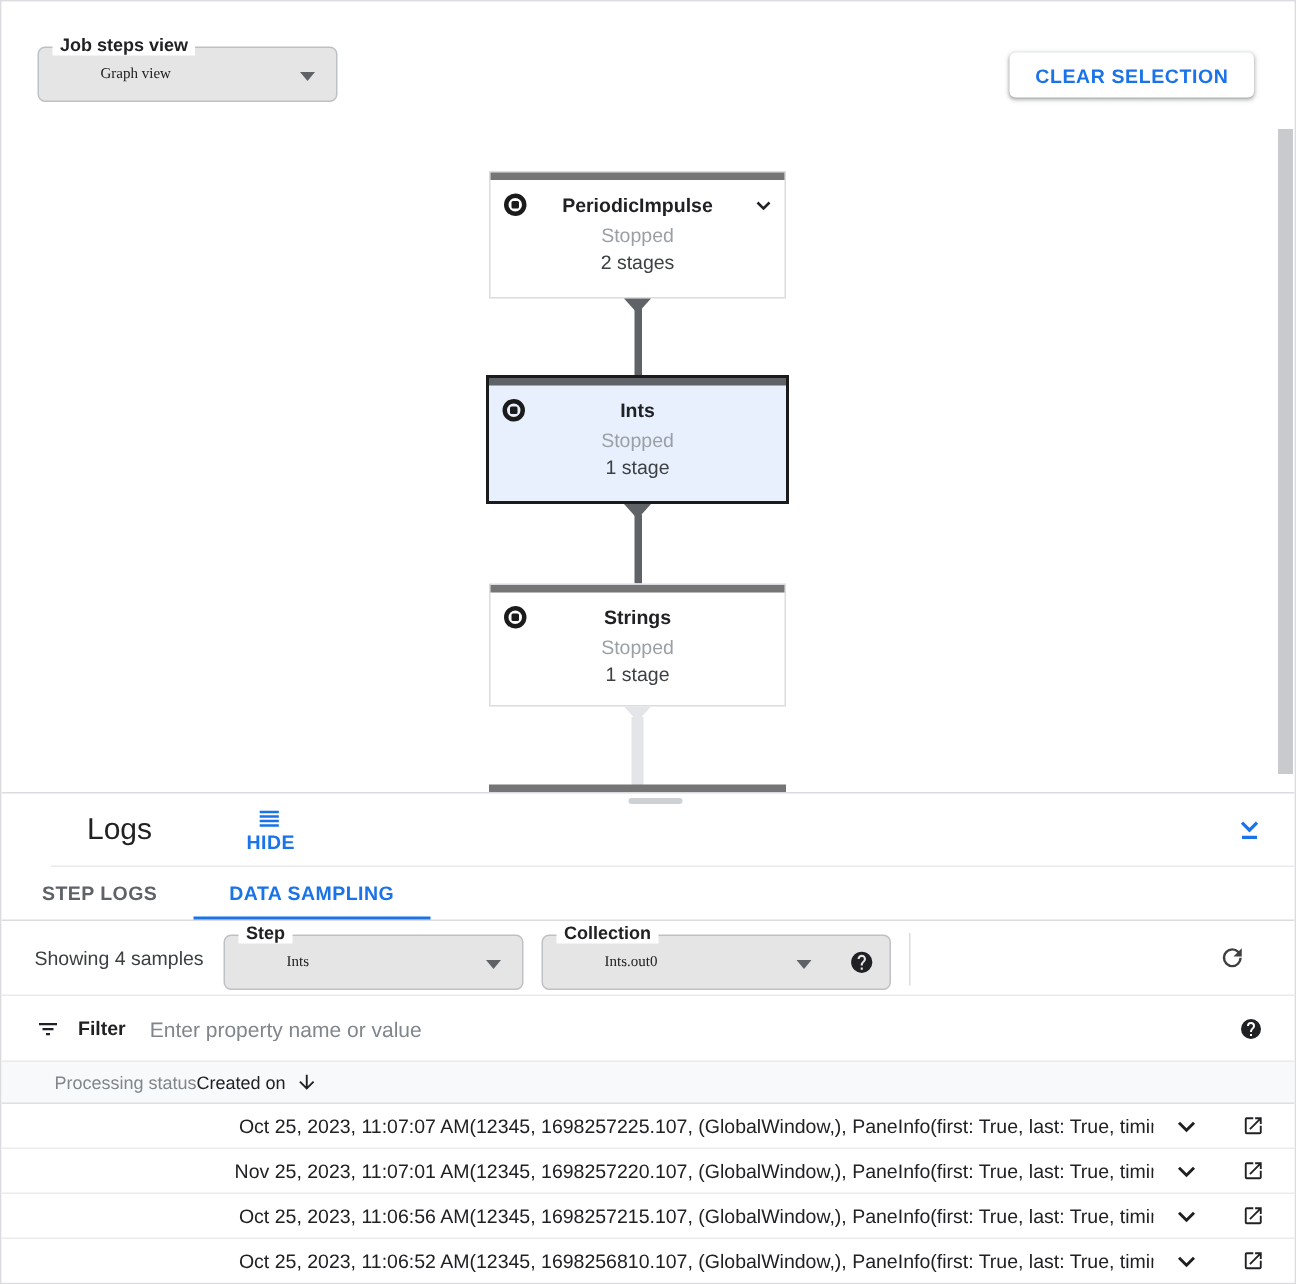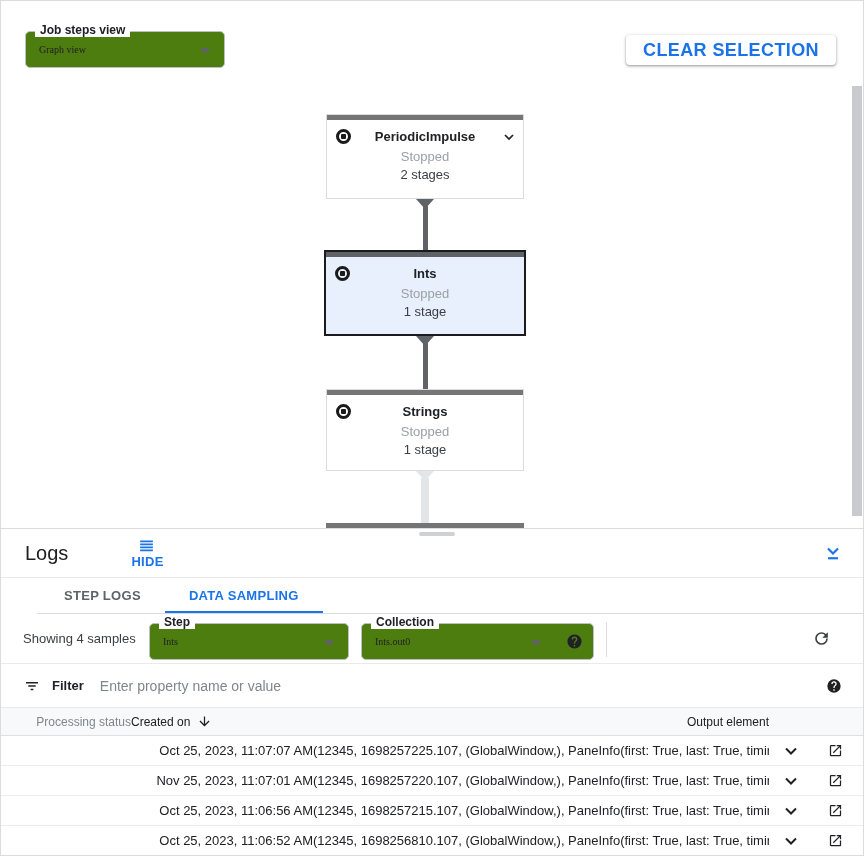--- a/index.html
+++ b/index.html
@@ -6,38 +6,38 @@
   html,body { background:#fff; }
   .page {
     position:relative; width:864px; height:856px; overflow:hidden;
     background:#fff; border:1px solid #dadce0;
     font-family:"Liberation Sans", sans-serif; color:#202124;
   }
 
   
   .graph-area { position:absolute; left:0; top:0; width:100%; height:527px; background:#fff; }
 
-  .mat-select { position:absolute; height:37px; border:1px solid #bdc1c6; border-radius:5px; background:#4d7c0f; cursor:pointer; }
+  .mat-select { position:absolute; height:37px; border:1px solid #bdc1c6; border-radius:5px; background:#e5e5e5; cursor:pointer;padding-left:28px; }
   .mat-select .floating-label {
     position:absolute; top:-9px; left:9px; background:#fff; padding:0 5px;
     font-size:12px; font-weight:bold; color:#202124; white-space:nowrap;
   }
   .mat-select .select-value { line-height:35px; padding-left:13px; font-size:10px; color:#202124;font-family:Liberation Serif, serif; }
   .dd-arrow {
     position:absolute; right:14px; top:16px; width:0; height:0;
     border-left:5px solid transparent; border-right:5px solid transparent; border-top:6px solid #5f6368;
   }
 
   .job-steps-select { left:24px; top:30px; width:200px; }
 
   .clear-selection-btn {
     position:absolute; right:27px; top:34px; height:30px; padding:0 17px;
     background:#fff; border:none; border-radius:4px; cursor:pointer;
     color:#1a73e8; font-family:"Liberation Sans", sans-serif;
-    font-size:18px; font-weight:bold; letter-spacing:.4px;
+    font-size:13px; font-weight:bold; letter-spacing:.4px;
     box-shadow:0 1px 2px rgba(60,64,67,.35), 0 1px 3px 1px rgba(60,64,67,.18);
   }
 
   
   .node { position:absolute; left:325px; width:198px; height:85px; background:#fff; border:1px solid #dadce0; }
   .node-topbar { height:5px; background:#757575; }
   .node.selected { left:323px; width:202px; height:86px; border:2px solid #1b1b1b; background:#e8f0fe; }
   .node.selected .node-topbar { background:#5f6368; }
   .node-title-row { position:relative; margin-top:8px; height:18px; }
   .node-title { text-align:center; font-size:13px; font-weight:bold; color:#202124; line-height:18px; }
@@ -53,28 +53,28 @@
   .edge.light .edge-arrow { border-top-color:#e3e5e8; }
   .edge.light .edge-line { width:8px; background:#e3e5e8; }
   .partial-node-bar { position:absolute; left:325px; top:522px; width:198px; height:5px; background:#757575; }
 
   .graph-scrollbar { position:absolute; right:1px; top:85px; width:10px; height:430px; background:#c8cacd; }
 
   
   .logs-panel { position:absolute; left:0; top:527px; width:100%; height:329px; background:#fff; border-top:1px solid #dadce0; }
   .drag-handle { position:absolute; left:418px; top:3px; width:36px; height:4px; background:#cdd1d4; border-radius:2px; cursor:ns-resize; }
 
-  .logs-header { position:relative; height:49px; display:flex; align-items:center; padding-left:24px; border-bottom:1px solid #e8eaed; }
+  .logs-header { position:relative; height:49px; display:flex; align-items:center; padding-left:24px; border-bottom:1px solid #e8eaed;margin-left:33px; }
   .logs-title { font-size:20px; color:#212121; }
   .hide-btn { display:flex; align-items:center; margin-left:61px; color:#1a73e8; cursor:pointer;flex-direction:column; }
   .hide-btn svg { width:17px; height:17px; }
   .hide-label { font-size:13px; font-weight:bold; letter-spacing:.3px; margin-left:2px; }
   .collapse-btn { position:absolute; right:20px; top:14px; width:20px; height:20px; color:#1a73e8; cursor:pointer; }
 
-  .tabs-row { height:36px; display:flex; padding-left:3px; border-bottom:1px solid #dadce0;margin-left:36px; }
+  .tabs-row { height:36px; display:flex; padding-left:3px; border-bottom:1px solid #dadce0; }
   .tab { padding:0 24px; line-height:35px; font-size:13px; font-weight:bold; letter-spacing:.3px; color:#5f6368; cursor:pointer; }
   .tab.active { color:#1a73e8; border-bottom:2px solid #1a73e8; }
 
   .sampling-toolbar { position:relative; height:50px; border-bottom:1px solid #e8eaed; }
   .showing-text { position:absolute; left:22px; top:17px; font-size:13px; color:#3c4043; }
   .step-select { left:148px; top:9px; width:200px; }
   .collection-select { left:360px; top:9px; width:233px; }
   .collection-select .dd-arrow { right:52px; }
   .inline-help { position:absolute; right:10px; top:9px; width:17px; height:17px; color:#202124; }
   .toolbar-divider { position:absolute; left:605px; top:8px; width:1px; height:35px; background:#dadce0; }
@@ -243,21 +243,20 @@
     <div class="grid-row table-header">
       <div class="col-status-hdr">Processing status</div>
       <div class="col-created-hdr">
         <span>Created on</span>
         <span class="sort-icon">
           <svg viewBox="0 0 24 24" width="15" height="15">
               <path fill="currentColor" d="M20 12l-1.41-1.41L13 16.17V4h-2v12.17l-5.58-5.59L4 12l8 8 8-8z"></path>
             </svg>
         </span>
       </div>
-      <div class="col-output-hdr">Output element</div>
       <div></div>
         <div></div>
     </div>
 
     <div class="grid-row data-row">
       <div><span class="status-dot"></span></div>
       <div class="cell-created">Oct 25, 2023, 11:07:07 AM</div>
       <div class="cell-output">(12345, 1698257225.107, (GlobalWindow,), PaneInfo(first: True, last: True, timing…</div>
       <span class="row-expand"><svg viewBox="0 0 24 24" width="20" height="20">
             <path d="M6 9l6 6 6-6" fill="none" stroke="currentColor" stroke-width="2.4"></path>

